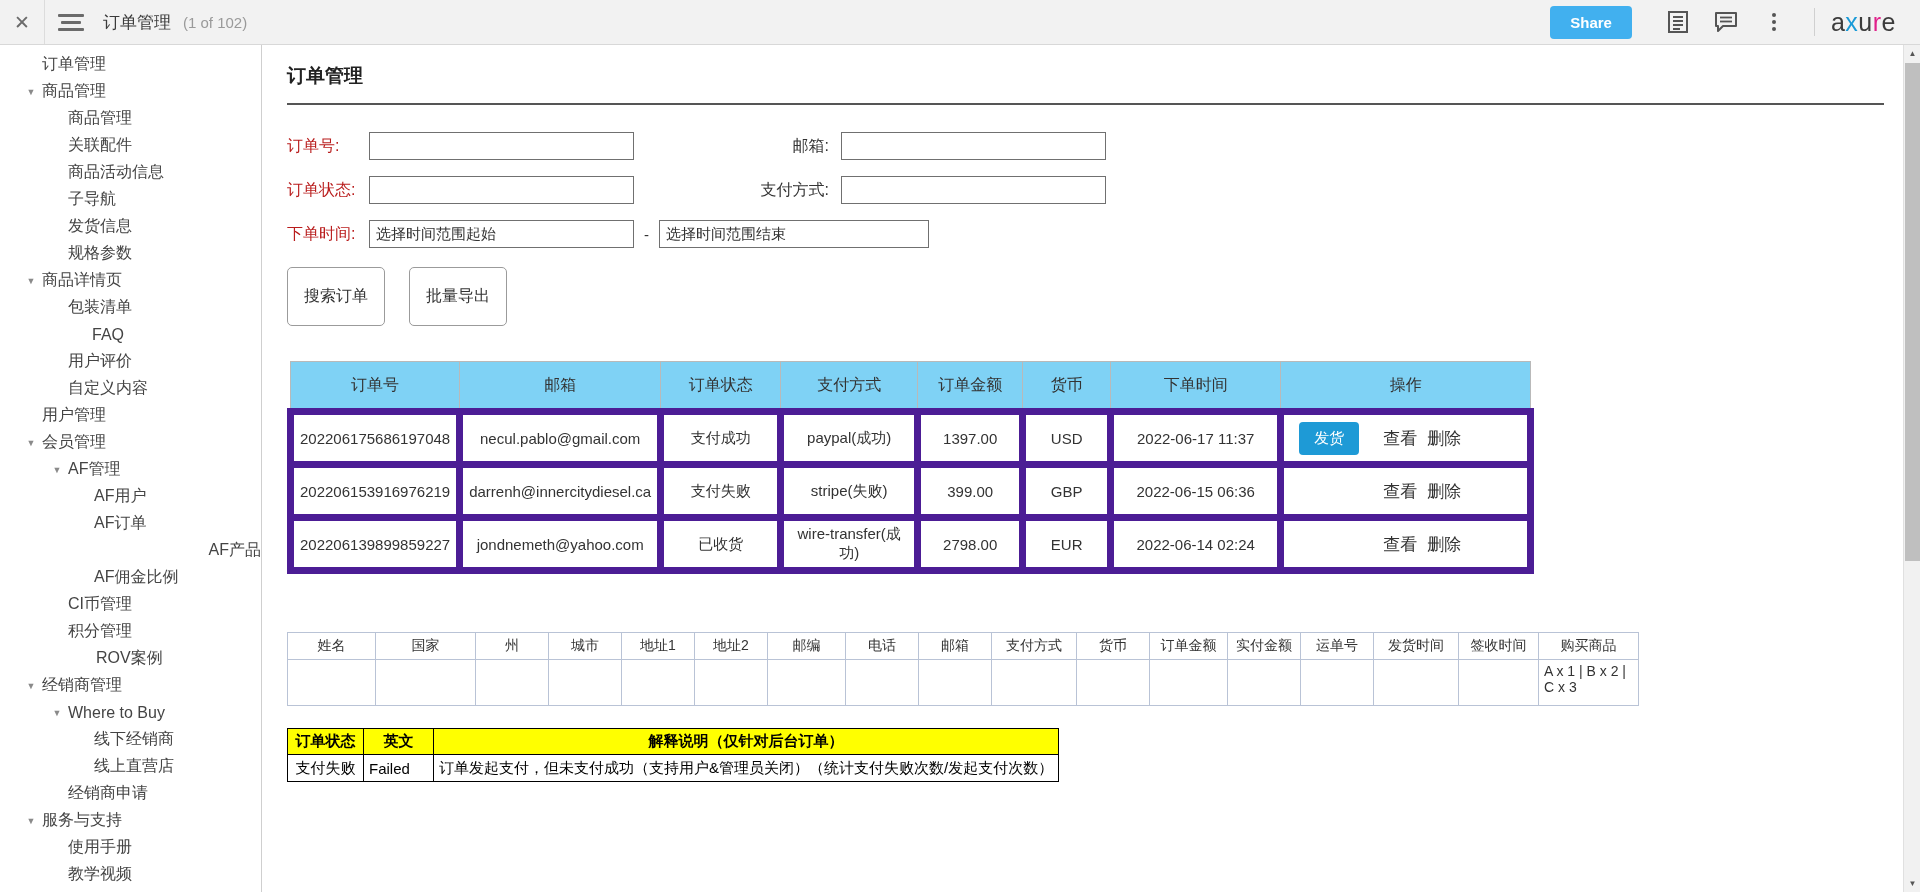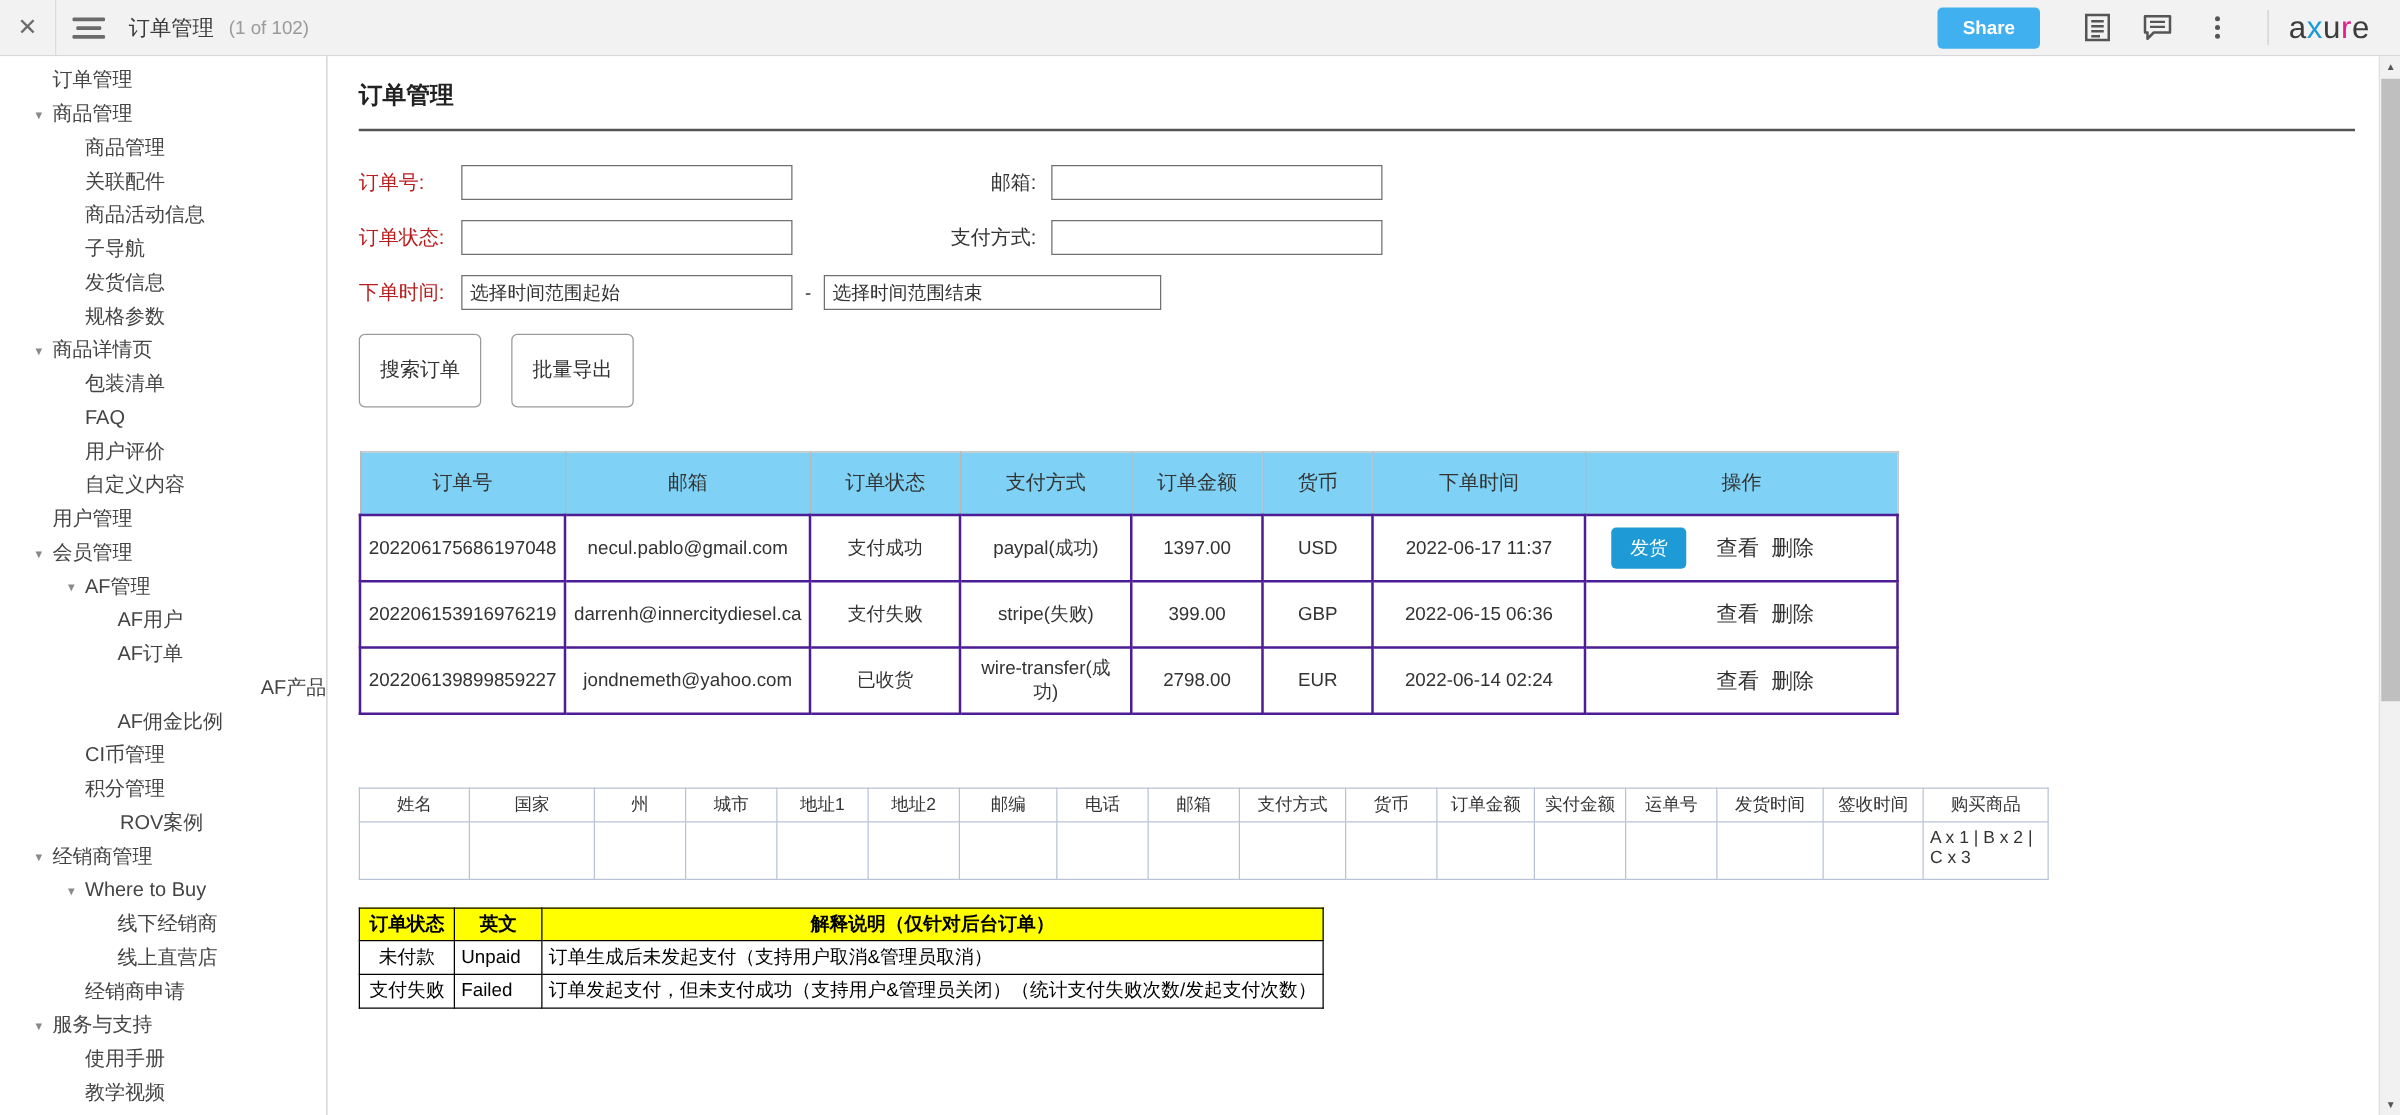--- a/index.html
+++ b/index.html
@@ -133,21 +133,21 @@
 
   
   .orders-wrap { margin: 35px 0 0 24px; }
   table.orders { border-collapse: collapse; table-layout: fixed; }
   table.orders th {
     background: #7fd2f5; border: 1px solid #b9b9b9;
     font-size: 16px; font-weight: normal; color:#333;
     height: 50px; text-align:center;
   }
   table.orders td {
-    border: 2px solid #4c1d95; font-size: 15px; color:#333;
+    border: 7px solid #4c1d95; font-size: 15px; color:#333;
     height: 53px; text-align:center; padding: 0 6px;
   }
   .ship-btn {
     background:#1e9ad6; color:#fff; border:none; border-radius:4px;
     font-size: 15px; padding: 7px 15px; cursor:pointer; margin-right: 14px;
     font-family: "Liberation Sans", sans-serif;
   }
   .act-link { color:#333; font-size:17px; cursor:pointer; }
   .ops-cell { text-align: right !important; padding-right: 66px !important; }
   .ops-inner { display:flex; align-items:center; justify-content:flex-end; gap:10px; }
@@ -288,21 +288,21 @@
         <span class="tree-label">规格参数</span>
       </div>
       <div class="tree-item" style="padding-left: 22px;">
         <span class="tw down"></span>
         <span class="tree-label">商品详情页</span>
       </div>
       <div class="tree-item" style="padding-left: 48px;">
         <span class="tw"></span>
         <span class="tree-label">包装清单</span>
       </div>
-      <div class="tree-item" style="padding-left: 48px;">
+      <div class="tree-item" style="padding-left: 48px; margin-left: 24px;">
         <span class="tw"></span>
         <span class="tree-label">FAQ</span>
       </div>
       <div class="tree-item" style="padding-left: 48px;">
         <span class="tw"></span>
         <span class="tree-label">用户评价</span>
       </div>
       <div class="tree-item" style="padding-left: 48px;">
         <span class="tw"></span>
         <span class="tree-label">自定义内容</span>
@@ -570,25 +570,20 @@
         </colgroup>
       <thead>
           <tr id="legend-head">
             <th>订单状态</th>
             <th>英文</th>
             <th>解释说明（仅针对后台订单）</th>
           </tr>
         </thead>
       <tbody id="legend-body">
           <tr>
-            <td class="c">未付款</td>
-            <td>Unpaid</td>
-            <td>订单生成后未发起支付（支持用户取消&amp;管理员取消）</td>
-          </tr>
-          <tr>
             <td class="c">支付失败</td>
             <td>Failed</td>
             <td>订单发起支付，但未支付成功（支持用户&amp;管理员关闭）（统计支付失败次数/发起支付次数）</td>
           </tr>
         </tbody>
     </table>
   </div>
 
 </div>
 

